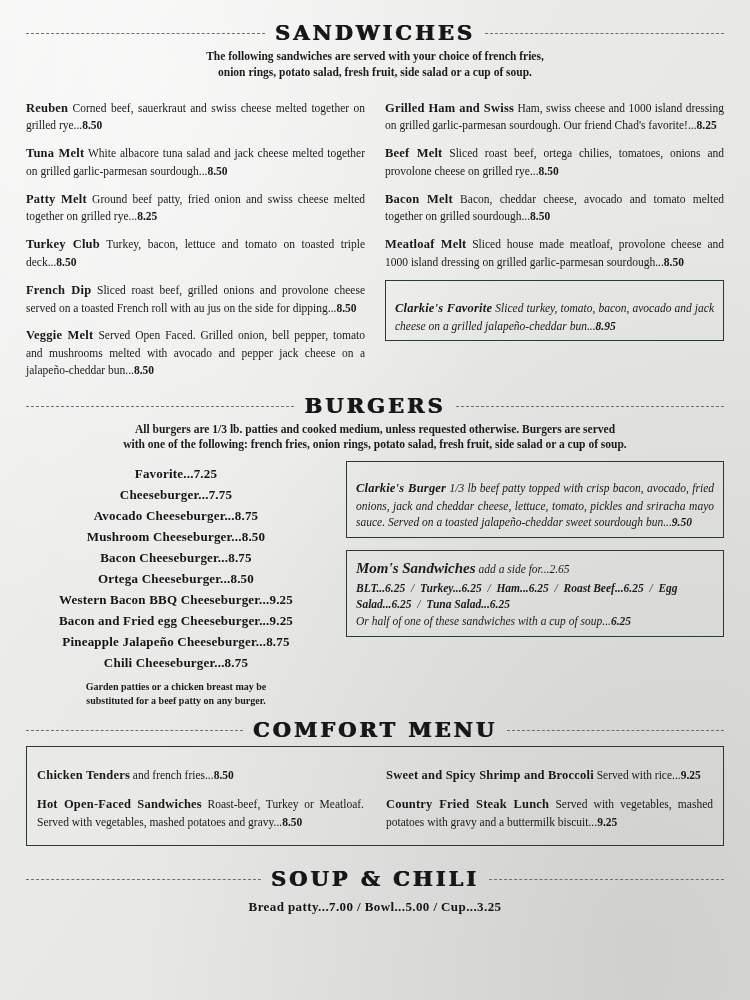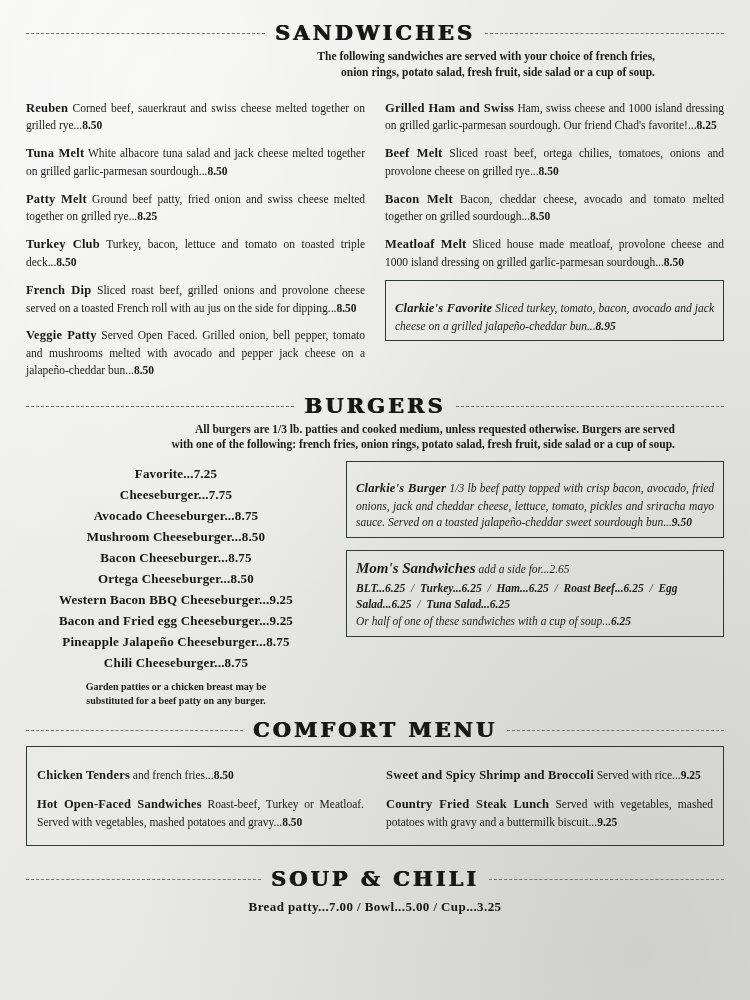--- a/index.html
+++ b/index.html
@@ -52,21 +52,21 @@
     font-family: "DejaVu Serif", serif;
     font-weight: bold;
     font-size: 21px;
     letter-spacing: 3px;
     color: #171717;
     text-shadow: 0.6px 0 0 #171717, -0.5px 0 0 rgba(23,23,23,0.5);
     white-space: nowrap;
   }
 
   .sec-sub {
-    text-align: right;
+    text-align: center;
     font-size: 11.5px;
     font-weight: bold;
     line-height: 1.35;
     margin: 2px auto 8px auto;
     max-width: 560px;
     color: #1b1b1b;
   }
 
   
   .cols {
@@ -182,21 +182,21 @@
         </p>
         <p class="item">
           <span class="nm">Turkey Club</span>
           <span>Turkey, bacon, lettuce and tomato on toasted triple deck...</span><span class="pr">8.50</span>
         </p>
         <p class="item">
           <span class="nm">French Dip</span>
           <span>Sliced roast beef, grilled onions and provolone cheese served on a toasted French roll with au jus on the side for dipping...</span><span class="pr">8.50</span>
         </p>
         <p class="item">
-          <span class="nm">Veggie Patty</span>
+          <span class="nm">Veggie Melt</span>
           <span>Served Open Faced. Grilled onion, bell pepper, tomato and mushrooms melted with avocado and pepper jack cheese on a jalapeño-cheddar bun...</span><span class="pr">8.50</span>
         </p>
       </div>
 
       <div class="col">
         <p class="item">
           <span class="nm">Grilled Ham and Swiss</span>
           <span>Ham, swiss cheese and 1000 island dressing on grilled garlic-parmesan sourdough.  Our friend Chad's favorite!...</span><span class="pr">8.25</span>
         </p>
         <p class="item">

